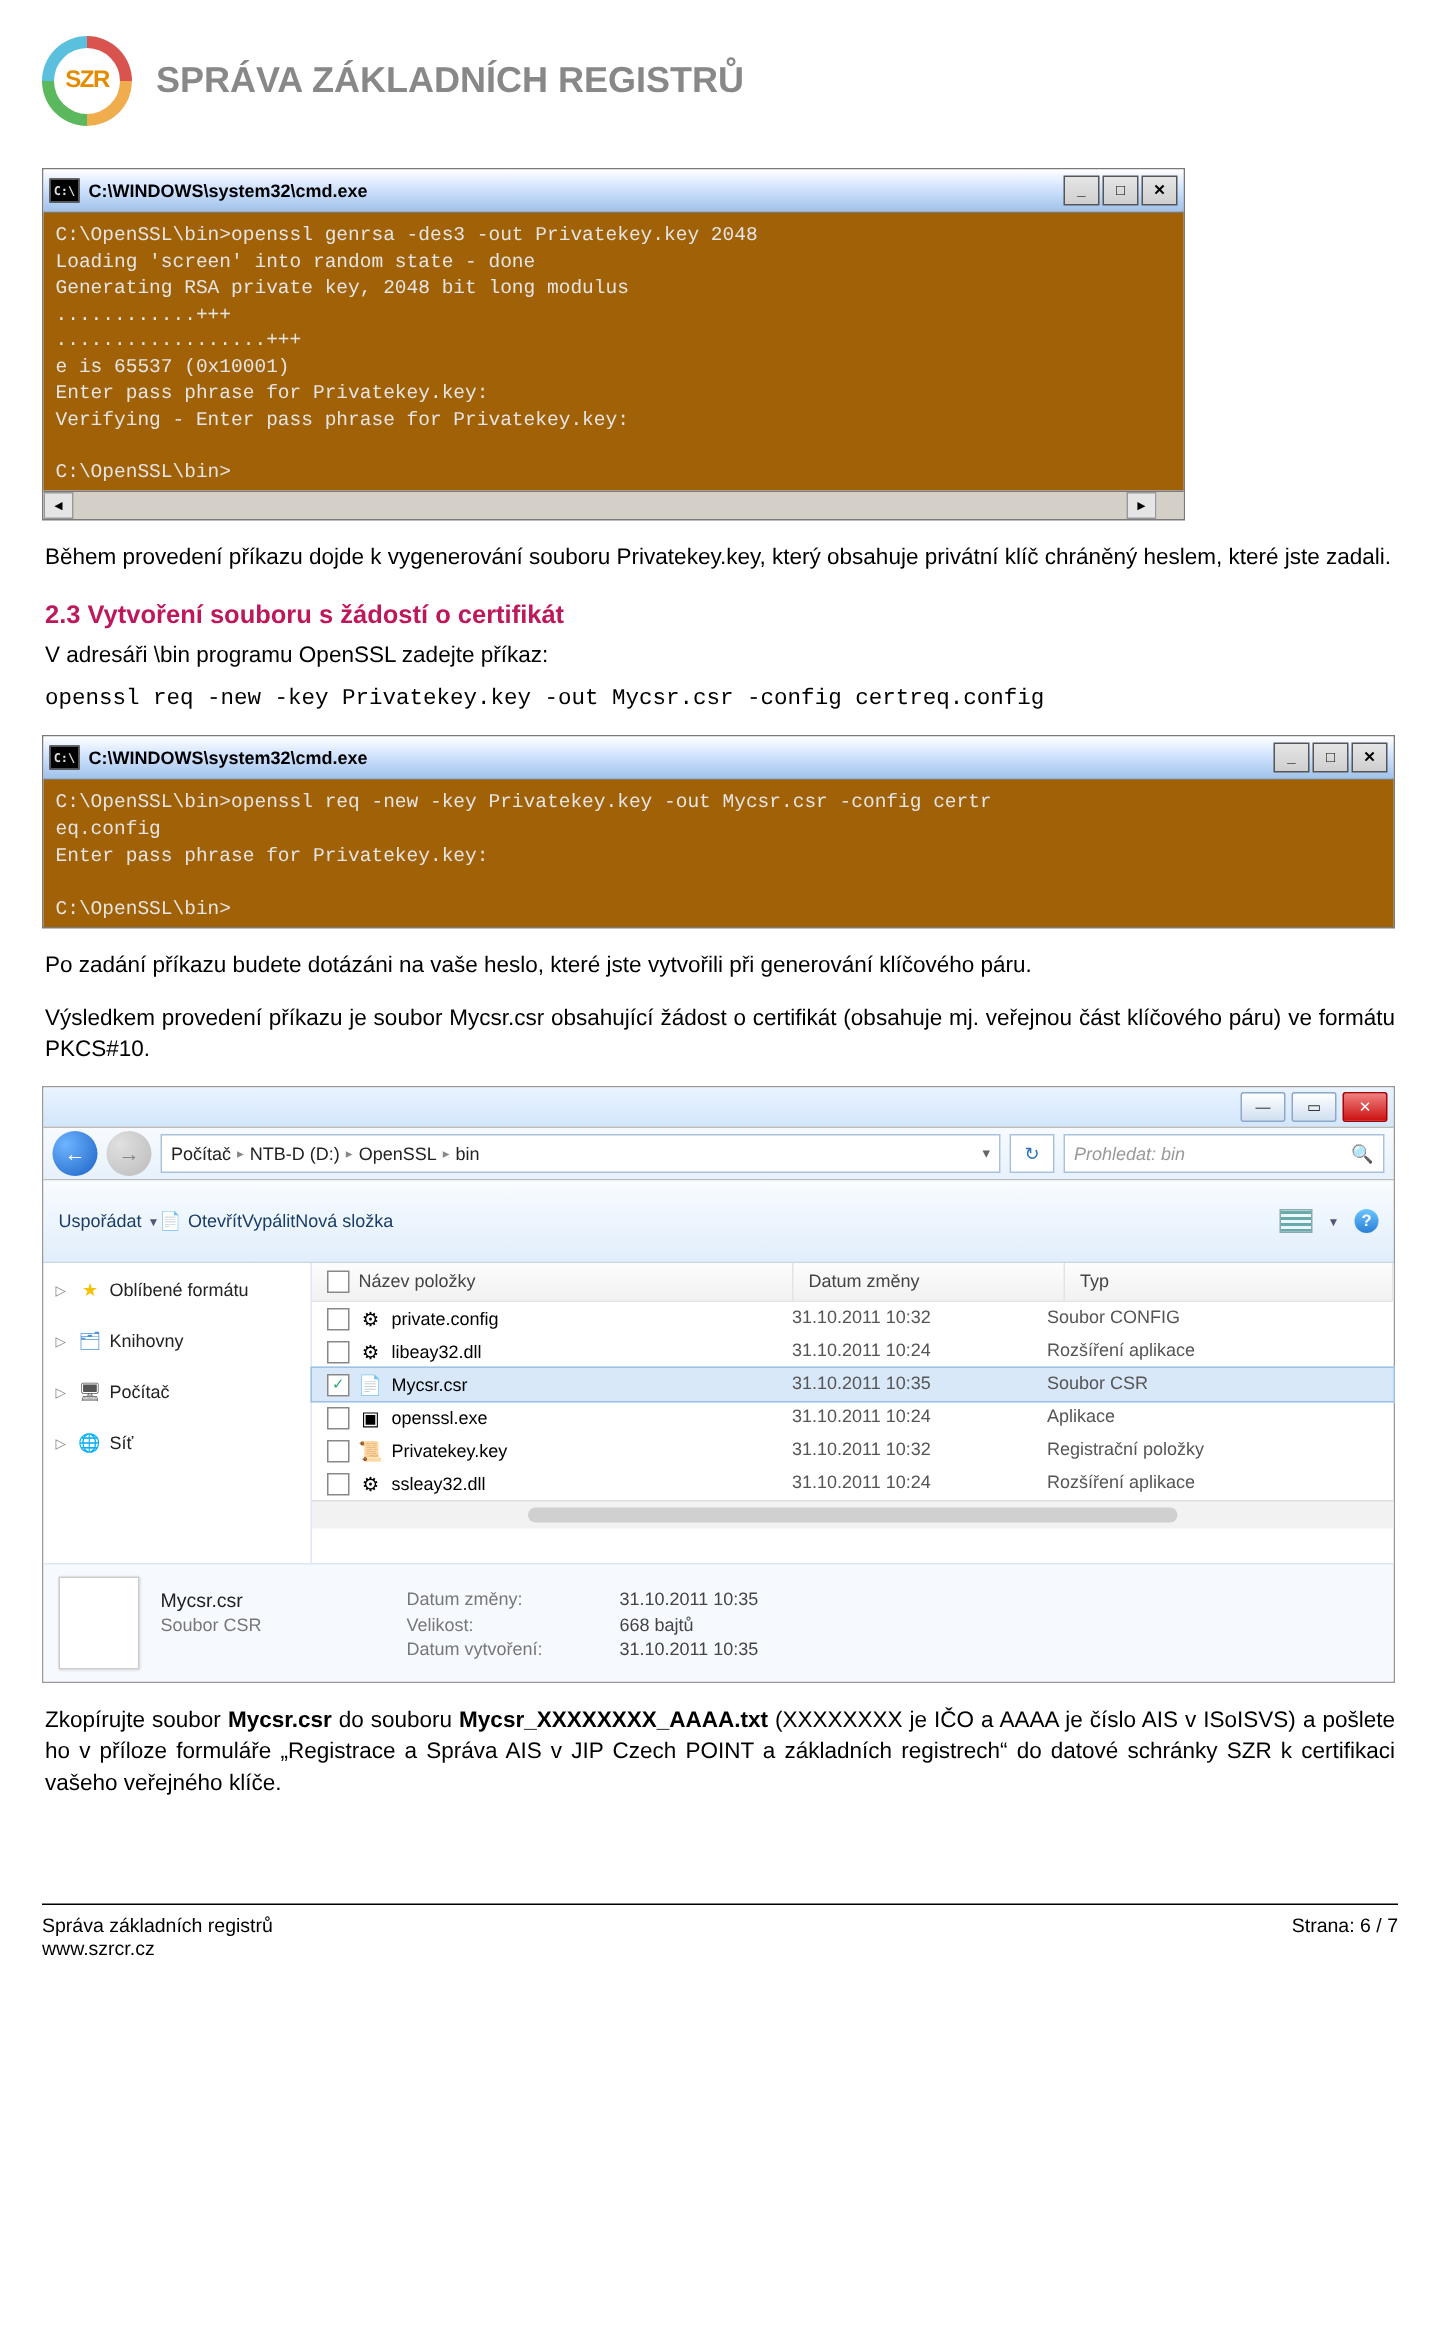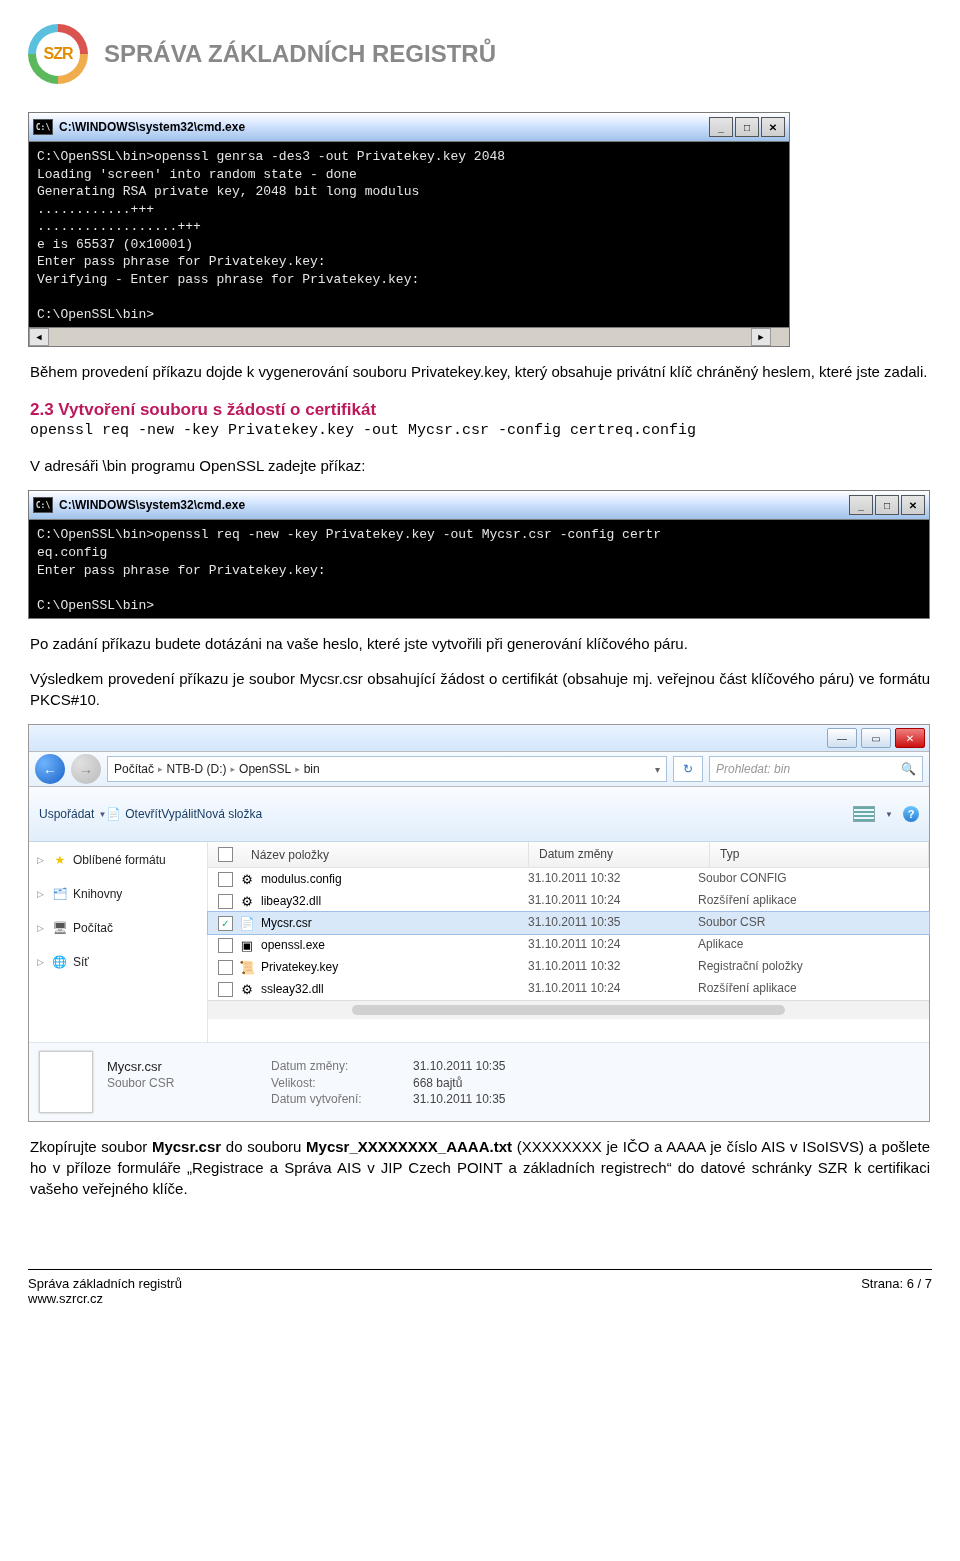--- a/index.html
+++ b/index.html
@@ -94,21 +94,21 @@
     height: 18px;
     background: linear-gradient(#e5e5e5, #cfcfcf);
     border: 1px solid #555;
     display: flex;
     align-items: center;
     justify-content: center;
     font-size: 10px;
     font-weight: bold;
   }
   .cmd-body {
-    background: #000000;
+    background: #a16207;
     color: #e5e5e5;
     font-family: "Consolas", "Courier New", monospace;
     font-size: 13px;
     padding: 6px 8px 4px 8px;
     line-height: 1.35;
     white-space: pre-wrap;
     min-height: 120px;
     position: relative;
   }
   .cmd-hscroll {
@@ -348,21 +348,21 @@
     display: flex;
     border-bottom: 1px solid #e3e3e3;
     background: linear-gradient(#fdfdfd, #f1f1f1);
     font-size: 12px;
     color: #444;
   }
   .exp-cols .col {
     padding: 5px 10px;
     border-right: 1px solid #e3e3e3;
   }
-  .col-name { flex: 0 0 300px; display: flex; align-items: center; gap: 18px; }
+  .col-name { flex: 0 0 300px; display: flex; align-items: flex-start; gap: 6px; }
   .col-date { flex: 0 0 160px; }
   .col-type { flex: 1; }
   .exp-rows .row {
     display: flex;
     font-size: 12px;
     padding: 3px 0;
   }
   .exp-rows .row.selected {
     background: #d8e8f8;
     border: 1px solid #9dc2e8;
@@ -489,22 +489,22 @@
     <div class="cmd-hscroll">
       <div class="harrow">◄</div>
       <div class="harrow" style="margin-right:18px">►</div>
       <div class="grip"></div>
     </div>
   </div>
 
   <p class="body-text justify">Během provedení příkazu dojde k vygenerování souboru Privatekey.key, který obsahuje privátní klíč chráněný heslem, které jste zadali.</p>
 
   <div class="h3">2.3 Vytvoření souboru s žádostí o certifikát</div>
+  <p class="body-text" style="margin-top:4px">V adresáři \bin programu OpenSSL zadejte příkaz:</p>
   <p class="body-text mono" style="margin-top:-6px">openssl req -new -key Privatekey.key -out Mycsr.csr -config certreq.config</p>
-  <p class="body-text" style="margin-top:4px">V adresáři \bin programu OpenSSL zadejte příkaz:</p>
 
   <div class="cmd-window" style="width:900px">
     <div class="cmd-titlebar">
       <div class="cmd-titlebar-left">
         <span class="cmd-icon">C:\</span>
         <span>C:\WINDOWS\system32\cmd.exe</span>
       </div>
       <div class="win-buttons">
         <div class="win-btn">_</div>
         <div class="win-btn">□</div>
@@ -597,21 +597,21 @@
             <span>Název položky</span>
           </div>
           <div class="col col-date">Datum změny</div>
           <div class="col col-type">Typ</div>
         </div>
         <div class="exp-rows" id="exp-rows">
             <div class="row">
               <div class="cell-name">
                 <span class="cb"></span>
                 <span class="fileico">⚙</span>
-                <span>modulus.config</span>
+                <span>private.config</span>
               </div>
               <div class="cell-date">31.10.2011 10:32</div>
               <div class="cell-type">Soubor CONFIG</div>
             </div>
             <div class="row">
               <div class="cell-name">
                 <span class="cb"></span>
                 <span class="fileico">⚙</span>
                 <span>libeay32.dll</span>
               </div>

